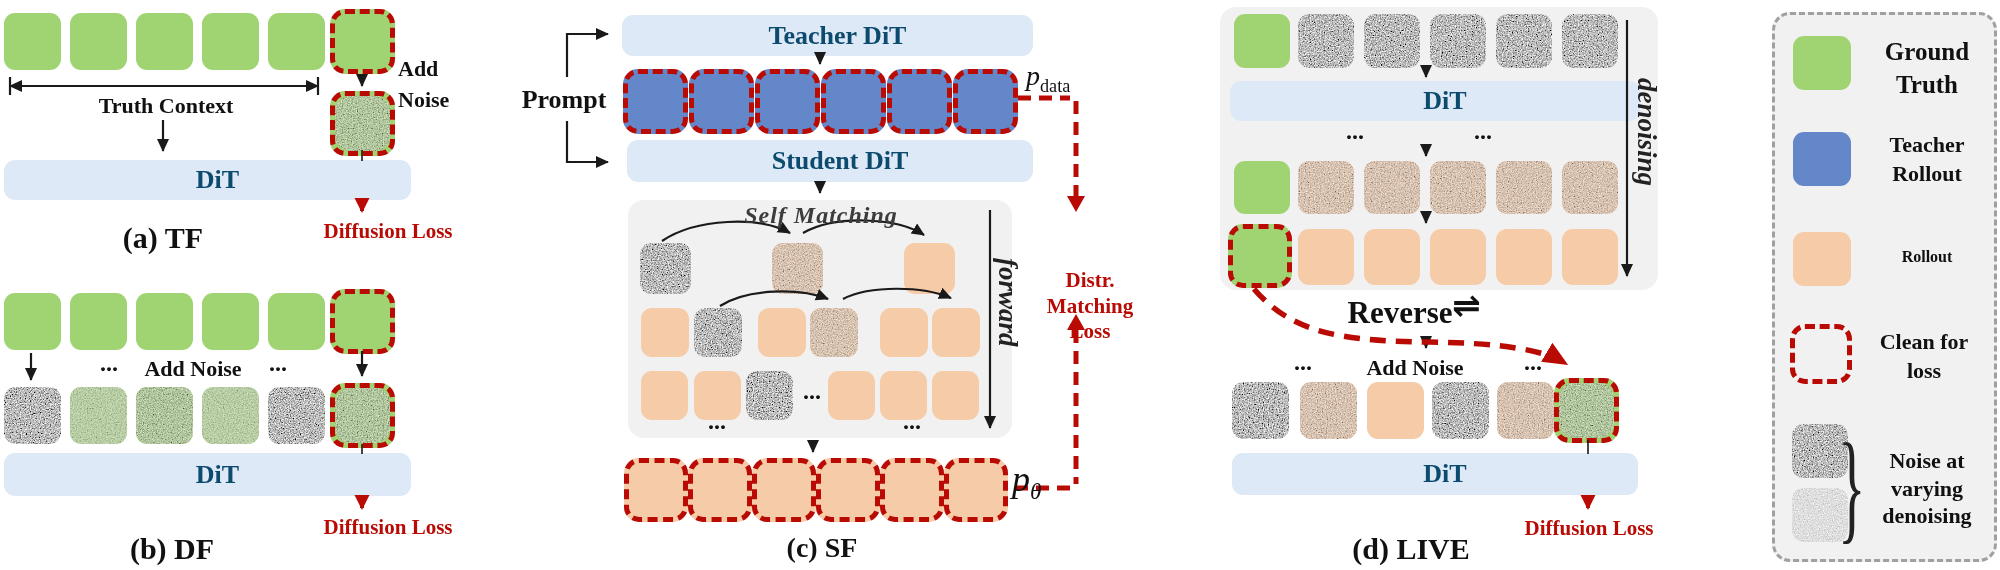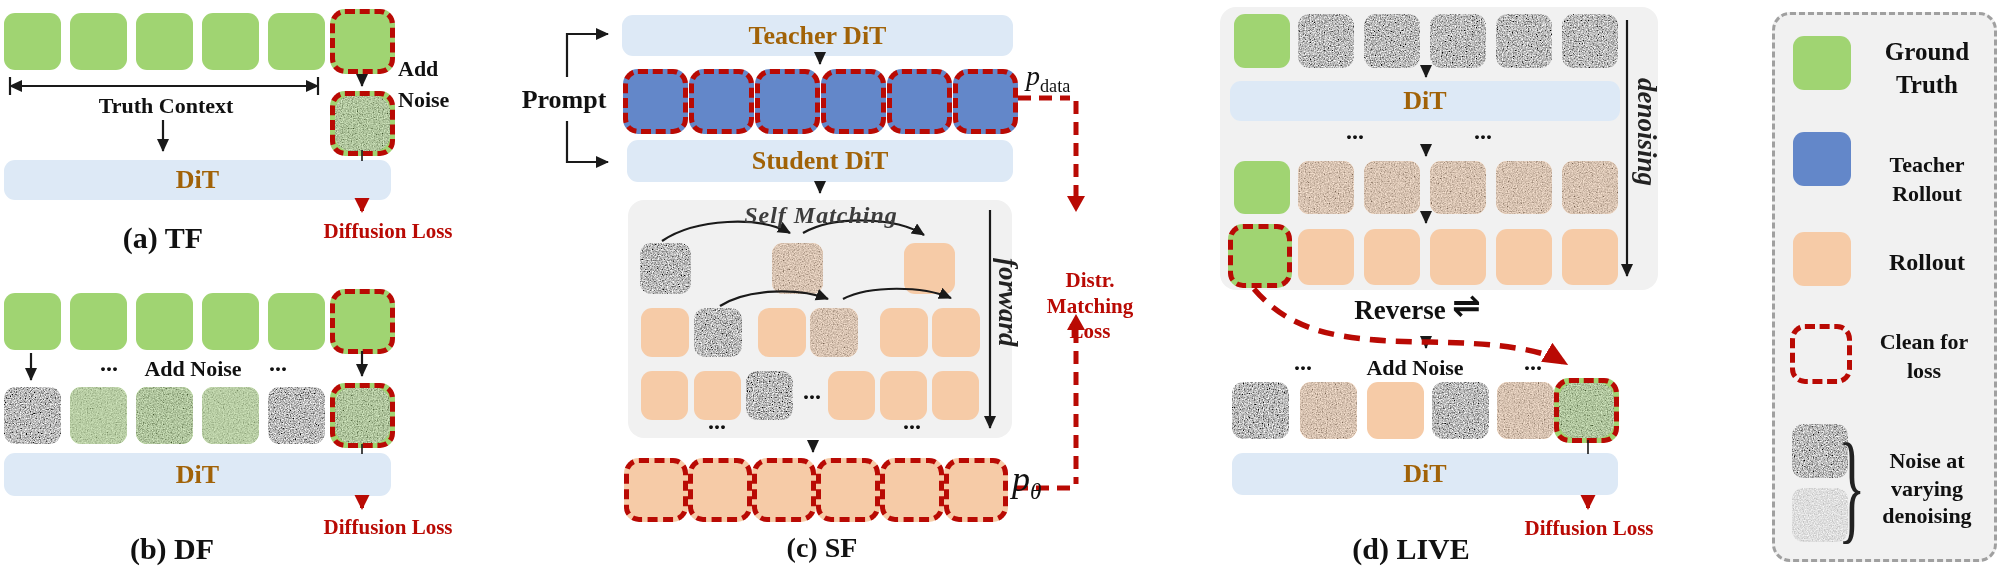--- a/index.html
+++ b/index.html
@@ -5,21 +5,21 @@
   html,body{margin:0;padding:0;}
   body{
     width:2000px;height:570px;position:relative;background:#ffffff;
     font-family:"Liberation Serif", serif;color:#111;overflow:hidden;
   }
   .panel{position:absolute;background:var(--panel-gray);border-radius:16px;}
   .legend-box{position:absolute;background:var(--panel-gray);
     border:3px dashed var(--legend-border);border-radius:18px;box-sizing:border-box;}
   .bar{position:absolute;background:var(--dit-blue);border-radius:11px;
     display:flex;align-items:center;justify-content:center;
-    font-weight:bold;font-size:26px;color:#a16207;}
+    font-weight:bold;font-size:26px;color:#0c4a6e;padding-left:20px;}
   .f{position:absolute;border-radius:11px;overflow:hidden;box-sizing:border-box;}
   .f.dash{border:5px dashed var(--red);border-radius:15px;}
   .bg-green{background:var(--green);}
   .bg-greenlight{background:var(--green-light);}
   .bg-blue{background:var(--blue);}
   .bg-orange{background:var(--orange);}
   .nzs{position:absolute;inset:0;width:100%;height:100%;border-radius:inherit;display:block;}
   .t{position:absolute;font-weight:bold;white-space:nowrap;}
   .ctr{transform:translateX(-50%);}
   .red{color:var(--red);}
@@ -631,25 +631,25 @@
 <div class="vtext" style="left:992px;top:258px;font-size:27px;">forward</div>
 <div class="t wrap red" style="left:1034px;top:229px;width:112px;font-size:21px;line-height:1.22;white-space:normal;margin-top:39px;">Distr. Matching Loss</div>
 <div class="t ctr" style="left:812px;top:378px;font-size:24px;">...</div>
 <div class="t ctr" style="left:717px;top:408px;font-size:24px;">...</div>
 <div class="t ctr" style="left:912px;top:408px;font-size:24px;">...</div>
 <div class="t ctr" style="left:822px;top:532px;font-size:28px;">(c) SF</div>
 
 <div class="t ctr" style="left:1355px;top:118px;font-size:24px;">...</div>
 <div class="t ctr" style="left:1483px;top:118px;font-size:24px;">...</div>
 <div class="vtext" style="left:1631px;top:78px;font-size:27px;">denoising</div>
-<div class="t ctr" style="left:1400px;top:295px;font-size:27px;">Reverse</div>
+<div class="t ctr" style="left:1400px;top:295px;font-size:31px;">Reverse</div>
 <div class="t" style="left:1452px;top:285px;font-size:34px;font-family:'DejaVu Sans',sans-serif;">⇌</div>
 <div class="t ctr" style="left:1303px;top:349px;font-size:24px;">...</div>
 <div class="t ctr" style="left:1415px;top:355px;font-size:22px;">Add Noise</div>
 <div class="t ctr" style="left:1533px;top:349px;font-size:24px;">...</div>
 <div class="t ctr red" style="left:1589px;top:516px;font-size:21px;">Diffusion Loss</div>
 <div class="t ctr" style="left:1411px;top:532px;font-size:30px;">(d) LIVE</div>
 
 <div class="t wrap" style="left:1862px;top:36px;width:130px;font-size:25px;line-height:1.3;white-space:normal;">Ground Truth</div>
-<div class="t wrap" style="left:1862px;top:131px;width:130px;font-size:22px;line-height:1.3;white-space:normal;margin-top:20px;">Teacher Rollout</div>
-<div class="t wrap" style="left:1862px;top:247px;width:130px;font-size:24px;line-height:1.3;white-space:normal;">Rollout</div>
+<div class="t wrap" style="left:1862px;top:131px;width:130px;font-size:22px;line-height:1.3;white-space:normal;">Teacher Rollout</div>
+<div class="t wrap" style="left:1862px;top:247px;width:130px;font-size:16px;line-height:1.3;white-space:normal;">Rollout</div>
 <div class="t wrap" style="left:1872px;top:328px;width:104px;font-size:22px;line-height:1.3;white-space:normal;">Clean for loss</div>
 <div class="t wrap" style="left:1864px;top:447px;width:126px;font-size:22px;line-height:1.25;white-space:normal;">Noise at varying denoising</div>
 
 </body></html>

